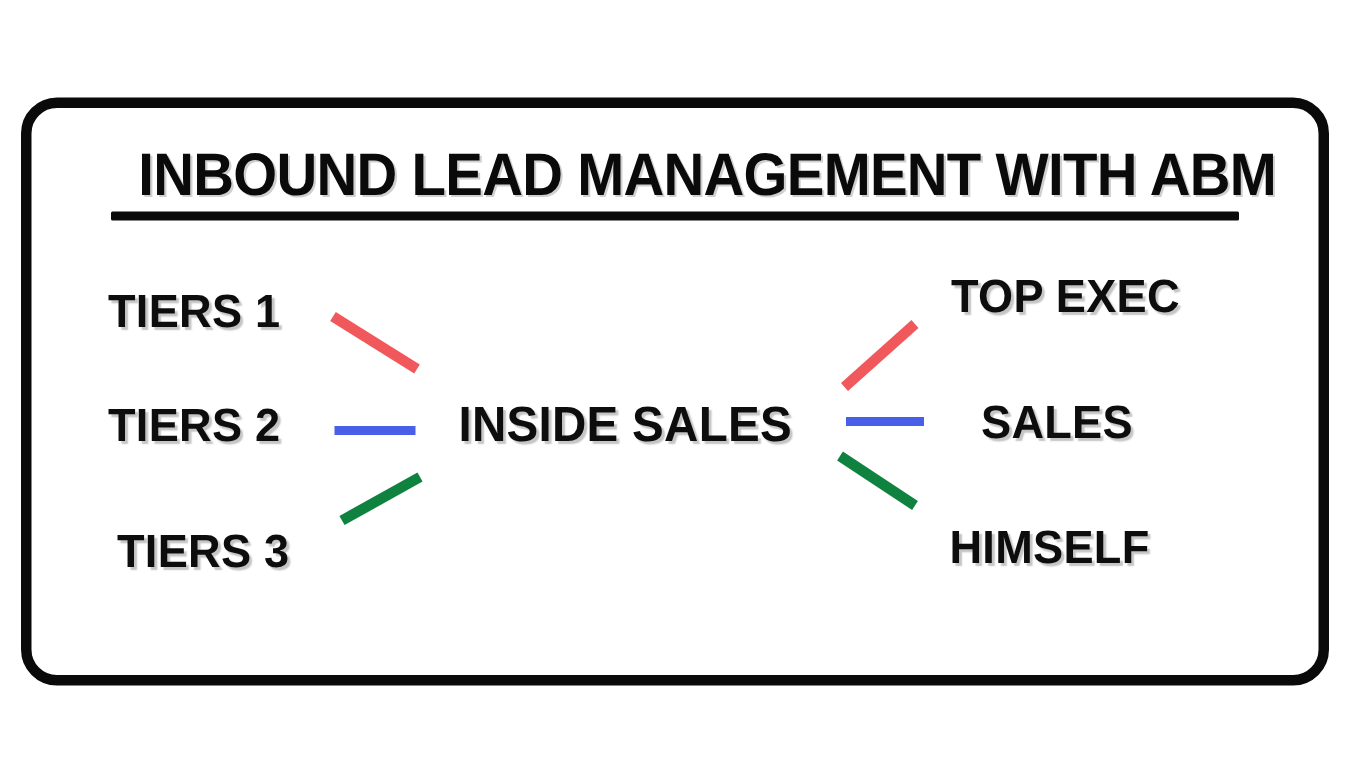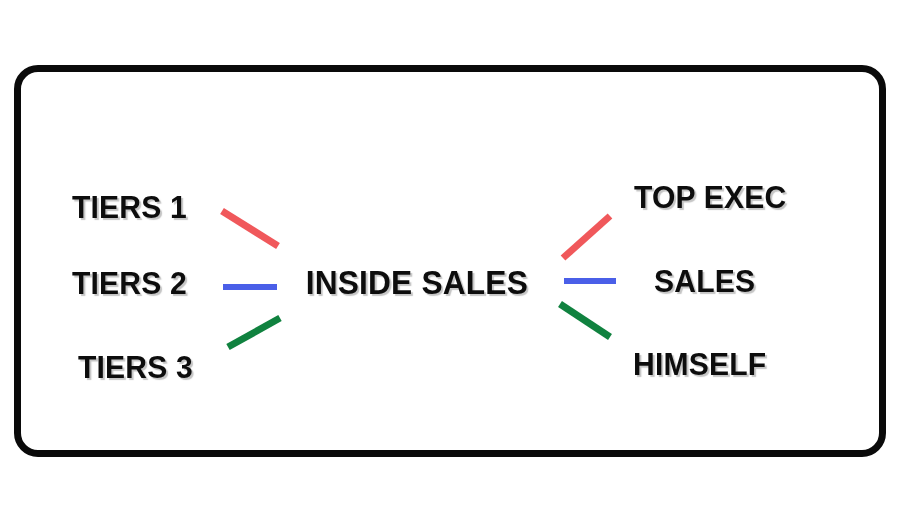--- a/index.html
+++ b/index.html
@@ -121,20 +121,24 @@
     stroke-linecap: butt;
   }
 </style>
 </head>
 <body>
 
 <div id="canvas">
 
   <div id="frame"></div>
 
+  <div id="title-block">
+    <div id="title-text">INBOUND LEAD MANAGEMENT WITH ABM</div>
+    <div id="title-underline"></div>
+  </div>
 
   <div class="node-label left-label" id="lbl-tier1">TIERS 1</div>
 
   <div class="node-label left-label" id="lbl-tier2">TIERS 2</div>
 
   <div class="node-label left-label" id="lbl-tier3">TIERS 3</div>
 
   <div class="node-label center-label" id="lbl-center">INSIDE SALES</div>
 
   <div class="node-label right-label" id="lbl-topexec">TOP EXEC</div>

